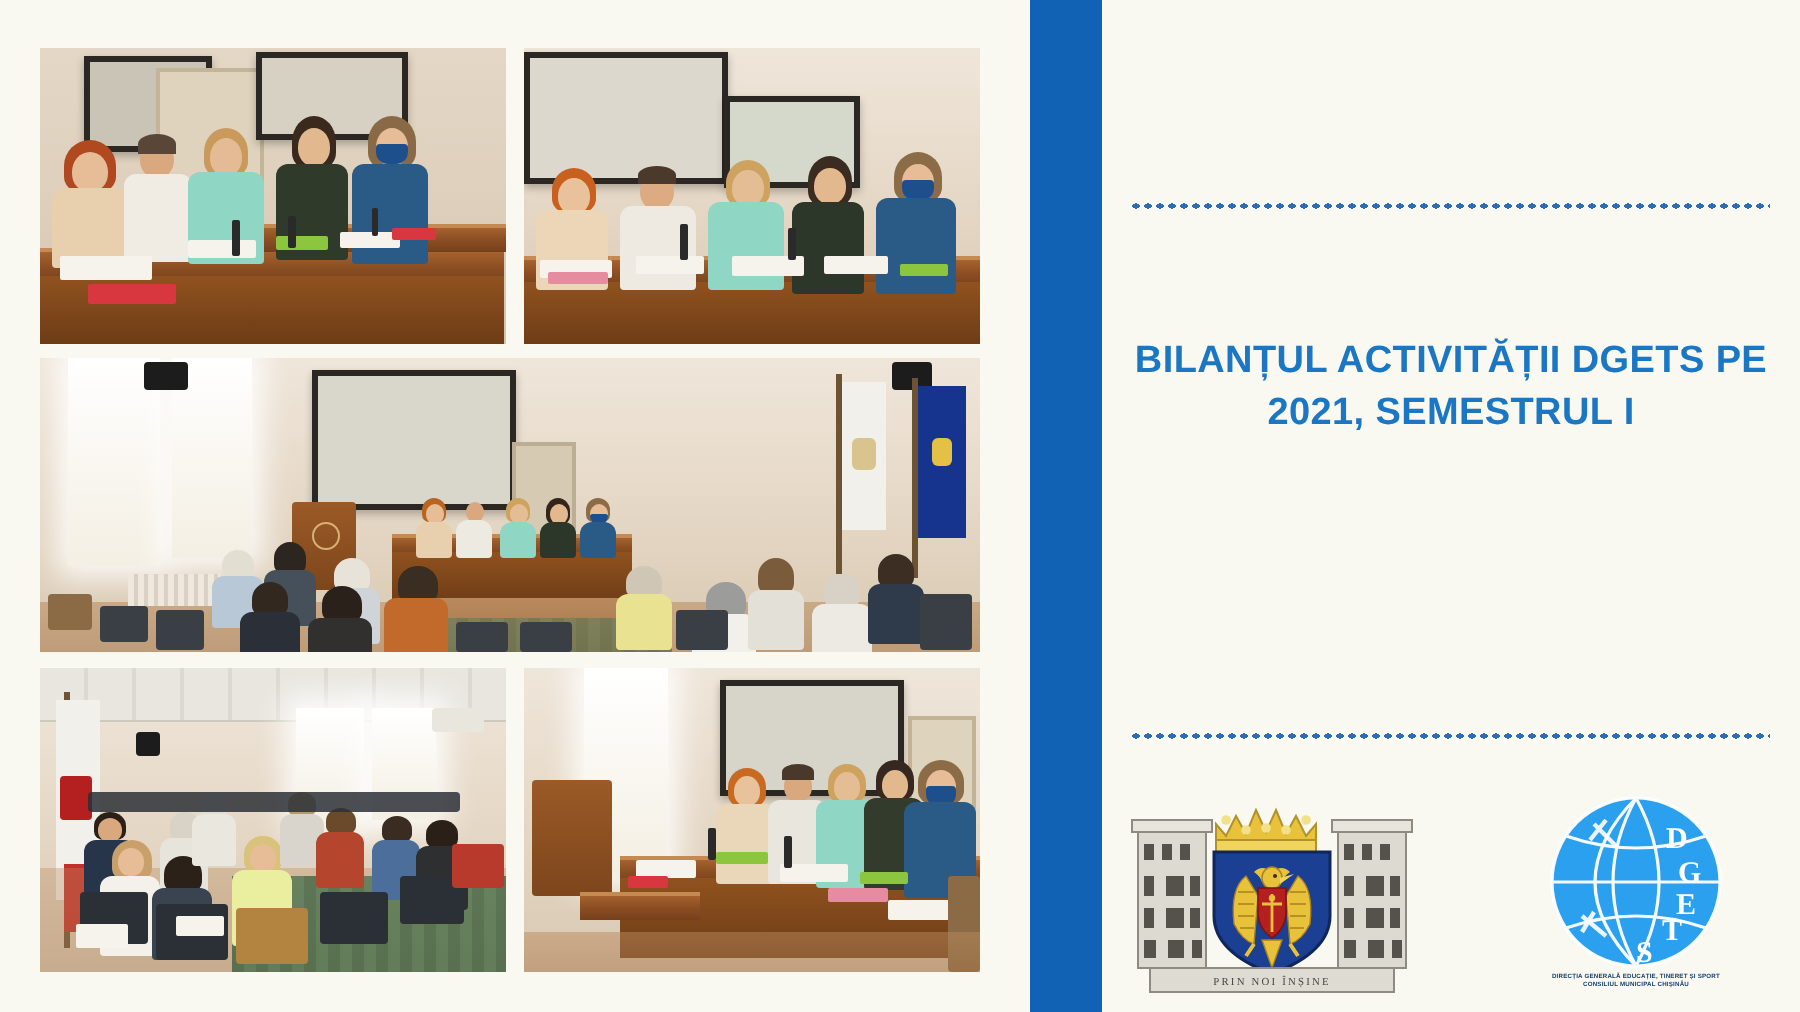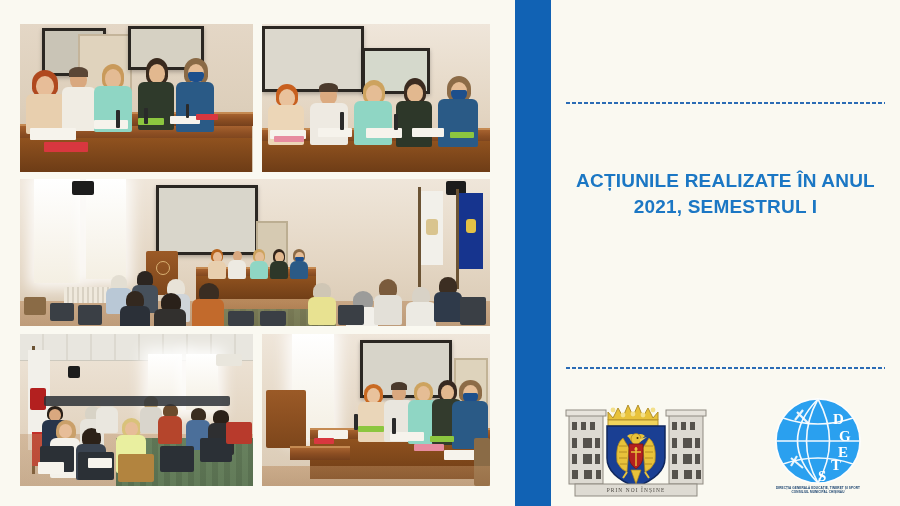--- a/index.html
+++ b/index.html
@@ -572,21 +572,21 @@
 
   </div>
 
   <div class="divider"></div>
 
   <div class="right-panel">
 
     <div class="dots dots-top"></div>
 
     <div class="title">
-      <div>ACȚIUNILE REALIZATE ÎN ANUL</div>
+      <div>BILANȚUL ACTIVITĂȚII DGETS PE</div>
       <div>2021, SEMESTRUL I</div>
     </div>
 
     <div class="dots dots-bottom"></div>
 
     <div class="logos">
 
       <div class="logo-coa">
         <svg class="coa-svg" viewBox="0 0 150 108" width="150" height="108">
 

